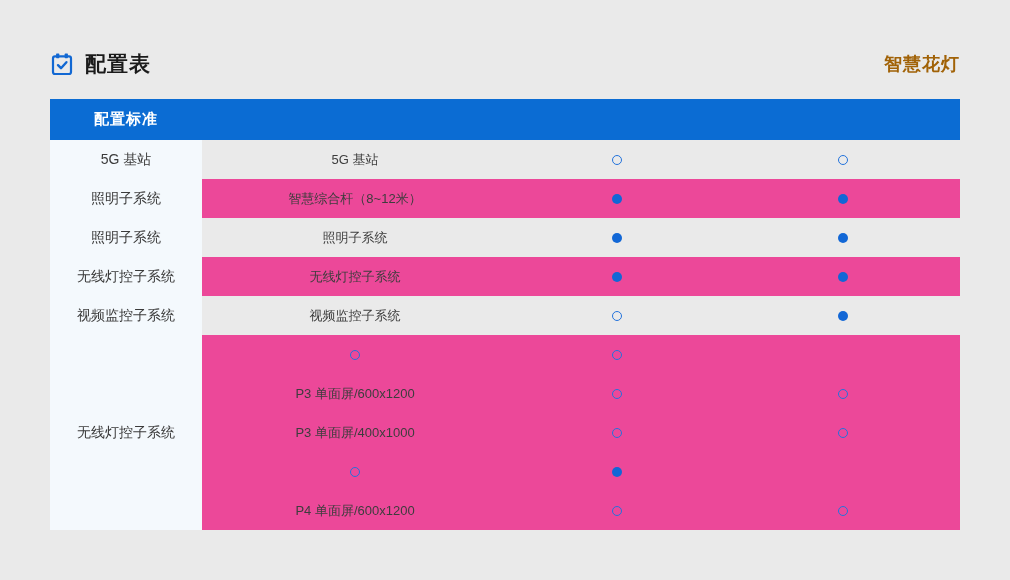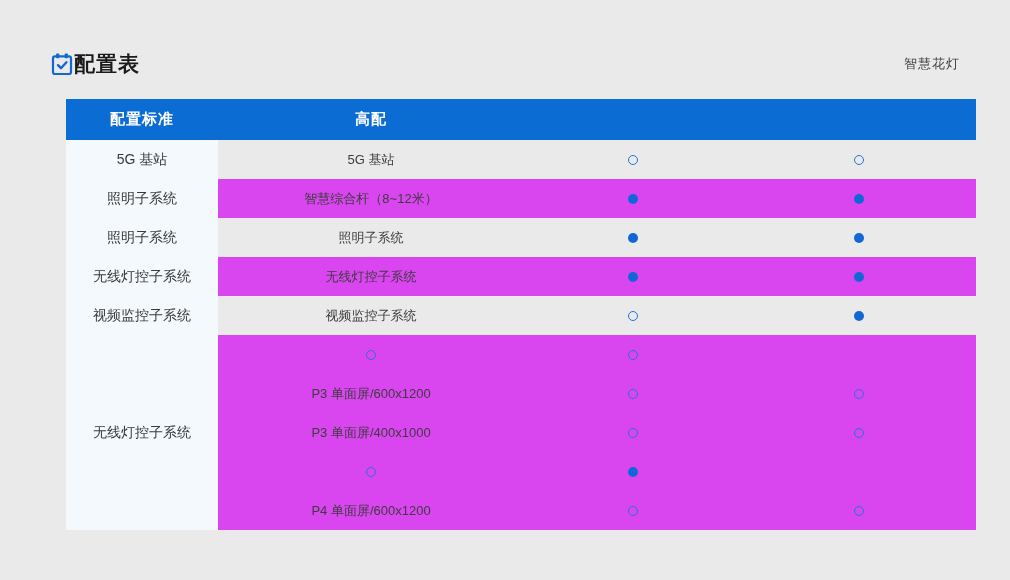--- a/index.html
+++ b/index.html
@@ -14,42 +14,41 @@
 
   
   .page-header {
     position: absolute;
     left: 50px; right: 50px; top: 46px;
     height: 36px;
     display: flex;
     align-items: center;
     justify-content: space-between;
   }
-  .title-wrap { display: flex; align-items: center; }
+  .title-wrap { display: flex; align-items: center; gap: 11px; }
   .title-icon { width: 24px; height: 24px; display: inline-flex; }
   .title-icon svg { width: 24px; height: 24px; }
   .page-title {
     font-size: 21px;
     font-weight: bold;
     color: #1b1b1b;
     letter-spacing: 1px;
   }
   .corner-label {
-    font-size: 13px;
-    font-weight: normal;
-    color: #404040;
+    font-size: 18px;
+    font-weight: bold;
+    color: #a16207;
     letter-spacing: 1px;
   }
 
   
   .table {
     position: absolute;
     left: 50px; top: 99px;
     width: 910px;
-    margin-left: 16px;
   }
   .thead {
     display: grid;
     grid-template-columns: 152px 306px 218px 234px;
     height: 41px;
     background: #0b6cd3;
   }
   .th {
     display: flex;
     align-items: center;
@@ -70,21 +69,21 @@
     height: 39px;
   }
   .label-cell.tall { height: 195px; }
   .rows-col { width: 758px; }
   .data-row {
     display: grid;
     grid-template-columns: 306px 218px 234px;
     height: 39px;
   }
   .row-dark  { background: #eaeaea; }
-  .row-light { background: #d946ef; }
+  .row-light { background: #ec4899; }
   .td {
     display: flex;
     align-items: center;
     justify-content: center;
     font-size: 13px;
     color: #3d3d3d;
   }
   .marker {
     display: inline-block;
     width: 10px; height: 10px;
@@ -110,21 +109,20 @@
       </span>
       <h1 class="page-title">配置表</h1>
     </div>
     <div class="corner-label">智慧花灯</div>
   </div>
 
   <div class="table">
 
     <div class="thead">
       <div class="th">配置标准</div>
-      <div class="th">高配</div>
     </div>
 
     <div class="tbody">
 
       <div class="label-col">
         <div class="label-cell">5G 基站</div>
         <div class="label-cell">照明子系统</div>
         <div class="label-cell">照明子系统</div>
         <div class="label-cell">无线灯控子系统</div>
         <div class="label-cell">视频监控子系统</div>

